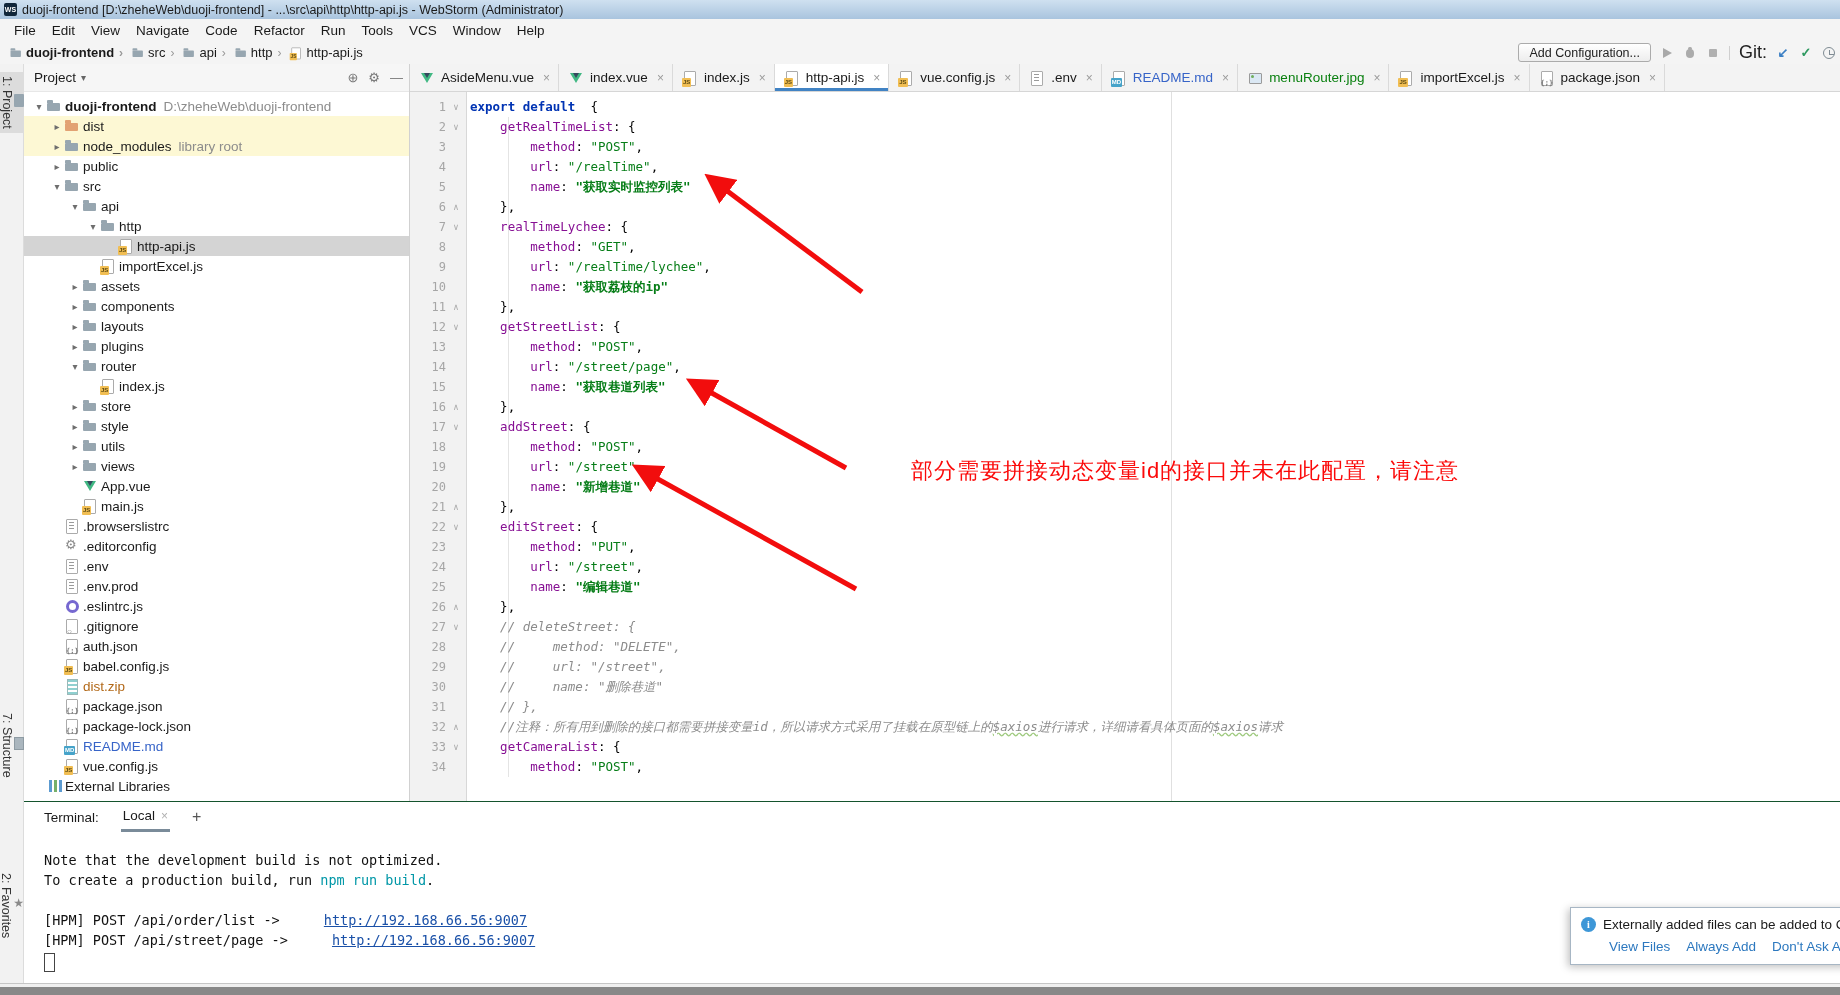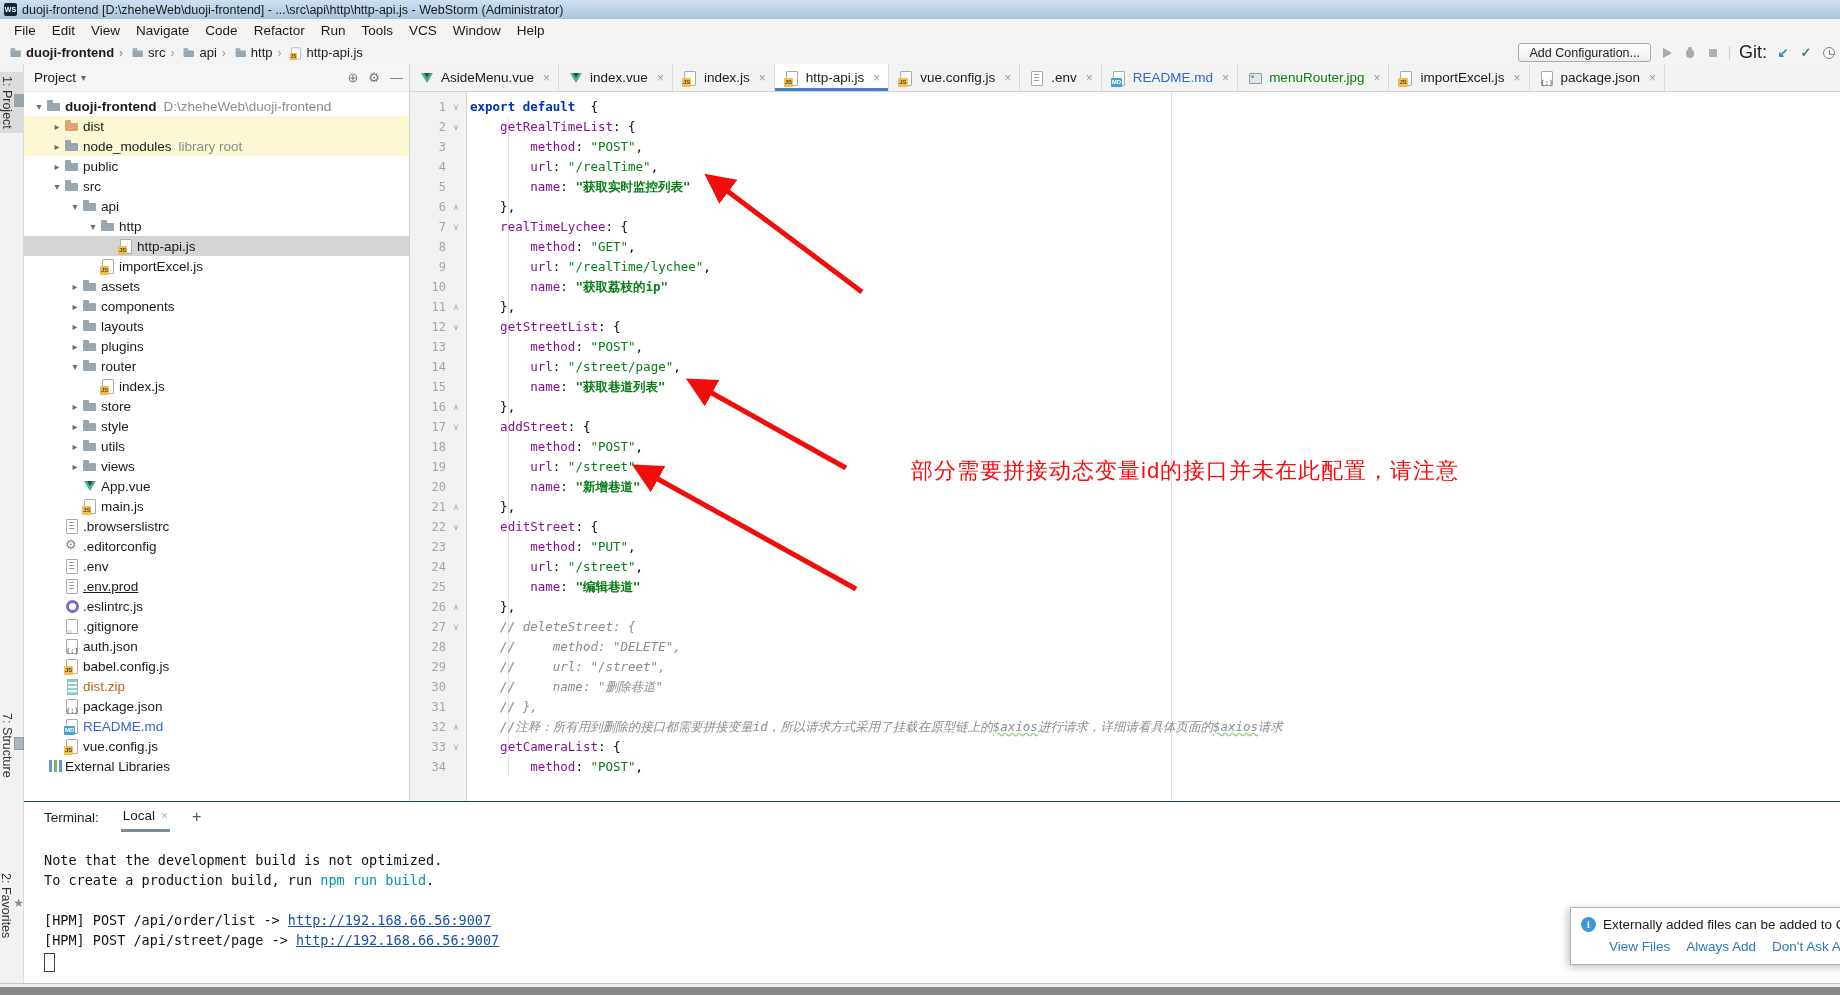--- a/index.html
+++ b/index.html
@@ -122,21 +122,21 @@
   
   .terminal{position:absolute;left:24px;top:801px;right:0;height:182px;background:#fff;border-top:1px solid #14532d;box-sizing:border-box;}
   .term-header{height:30px;display:flex;align-items:center;font-size:13.5px;padding-left:20px;gap:22px;}
   .term-tab{display:flex;align-items:center;gap:6px;height:100%;box-sizing:border-box;padding:0 2px;}
   .term-tab.active{border-bottom:3px solid #7a8b99;}
   .term-tab .close{color:#b0b0b0;font-size:12px;}
   .term-plus{color:#555;font-size:16px;}
   .term-body{position:absolute;left:0;top:30px;right:0;bottom:0;padding:18px 0 0 20px;
     font:13.5px/20px "DejaVu Sans Mono",monospace;color:#111;white-space:pre;}
   .t-cmd{color:#0097a7;}
-  .t-link{color:#1b51a8;text-decoration:underline;}
+  .t-link{color:#1b51a8;text-decoration:underline;margin-left:36px;}
   .cursor-box{display:inline-block;width:9px;height:17px;border:1px solid #444;vertical-align:middle;margin-top:2px;}
   
   .status-bar{position:absolute;left:0;top:983px;width:100%;height:28px;background:#f0f0f0;
     border-top:1px solid #c6c6c6;display:flex;align-items:flex-start;font-size:12.5px;color:#333;box-sizing:border-box;}
   .sb-left{display:flex;gap:20px;padding:3px 0 0 8px;align-items:center;}
   .sb-item{display:flex;align-items:center;gap:5px;}
   .sb-ico{width:12px;height:12px;position:relative;display:inline-block;}
   .sb-menu::before{content:"";position:absolute;left:1px;top:2px;width:10px;height:1.5px;background:#666;
     box-shadow:0 3px #666,0 6px #666;}
   .sb-terminal::before{content:"";position:absolute;left:0;top:1px;width:10px;height:9px;border:1.5px solid #666;border-radius:1px;}
@@ -360,21 +360,21 @@
         <div class="trow" style="padding-left: 26px;">
           <span class="chev"></span>
           <span class="ic ic-gear"></span>
           <span class="lbl">.editorconfig</span>
         </div>
         <div class="trow" style="padding-left: 26px;">
           <span class="chev"></span>
           <span class="ic icf ic-text"></span>
           <span class="lbl">.env</span>
         </div>
-        <div class="trow" style="padding-left: 26px; text-decoration: underline;">
+        <div class="trow" style="padding-left: 26px;">
           <span class="chev"></span>
           <span class="ic icf ic-text"></span>
           <span class="lbl">.env.prod</span>
         </div>
         <div class="trow" style="padding-left: 26px;">
           <span class="chev"></span>
           <span class="ic ic-eslint"></span>
           <span class="lbl">.eslintrc.js</span>
         </div>
         <div class="trow" style="padding-left: 26px;">
@@ -394,20 +394,25 @@
         </div>
         <div class="trow" style="padding-left: 26px;">
           <span class="chev"></span>
           <span class="ic ic-zip"></span>
           <span class="lbl" style="color: rgb(178, 104, 24);">dist.zip</span>
         </div>
         <div class="trow" style="padding-left: 26px;">
           <span class="chev"></span>
           <span class="ic icf ic-json"></span>
           <span class="lbl">package.json</span>
+        </div>
+        <div class="trow" style="padding-left: 26px;">
+          <span class="chev"></span>
+          <span class="ic icf ic-json"></span>
+          <span class="lbl">package-lock.json</span>
         </div>
         <div class="trow" style="padding-left: 26px;">
           <span class="chev"></span>
           <span class="ic icf ic-md"></span>
           <span class="lbl" style="color: rgb(55, 100, 200);">README.md</span>
         </div>
         <div class="trow" style="padding-left: 26px;">
           <span class="chev"></span>
           <span class="ic icf ic-js"></span>
           <span class="lbl">vue.config.js</span>

